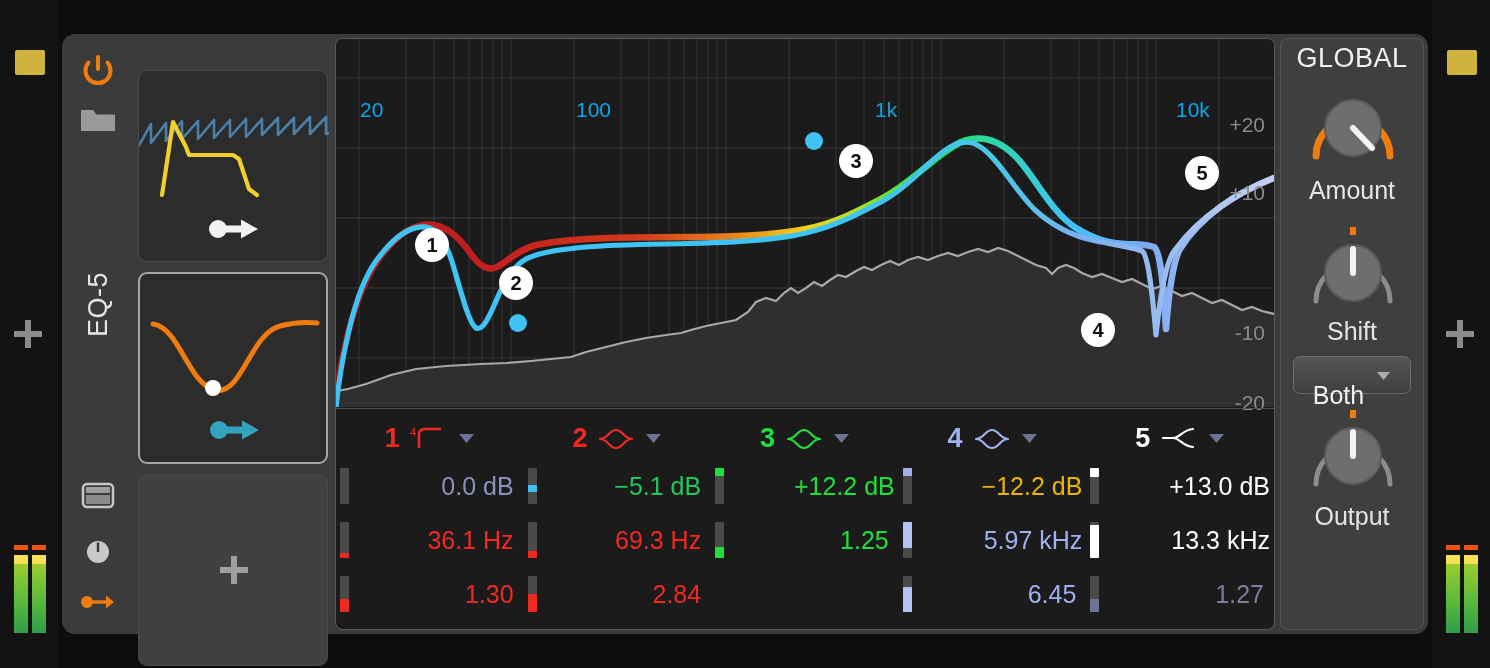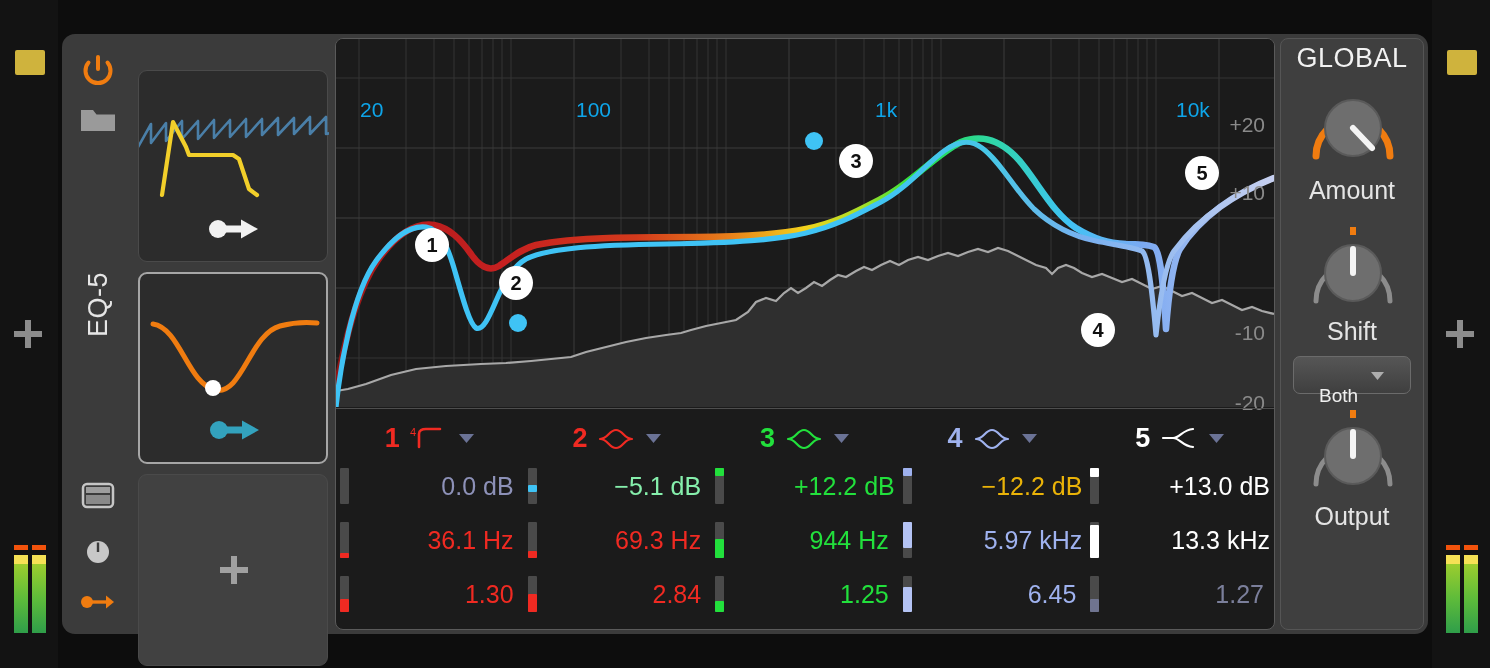--- a/index.html
+++ b/index.html
@@ -133,21 +133,21 @@
   .g-title { text-align: center; color: #f2f2f2; font-size: 27px; margin-top: 4px; letter-spacing: 0.5px; }
   .knob-wrap { position: relative; width: 144px; height: 96px; }
   .knob-wrap svg { position: absolute; left: 50%; top: 0; transform: translateX(-50%); }
   .g-label { text-align: center; color: #e4e4e4; font-size: 25px; }
   .g-select {
     margin: 10px auto 0; width: 118px; height: 38px;
     background: linear-gradient(#565656, #3f3f3f);
     border: 1px solid #6b6b6b; border-radius: 7px;
     display: flex; align-items: center; justify-content: center; gap: 12px;
   }
-  .g-select-label { color: #f0f0f0; font-size: 19px; margin-top: 41px; }
+  .g-select-label { color: #f0f0f0; font-size: 25px; margin-top: 41px; }
   .g-select svg { width: 15px; height: 11px; }
 </style>
 </head>
 <body>
 
 <div id="app">
 
   <div class="rail left">
     <div class="rail-swatch"></div>
     <div class="rail-plus"></div>
@@ -404,21 +404,21 @@
             <span class="band-caret">
               <svg viewBox="0 0 17 12">
                   <path d="M1 2 L16 2 L8.5 11 Z" fill="#6b7396"></path>
                 </svg>
             </span>
           </div>
           <div class="param-row">
             <div class="mini-slider">
                 <div class="mini-fill" style="background:#3fc3f5;height:7px;bottom:12px;"></div>
               </div>
-            <div class="param-val" style="color:#86efac">−5.1 dB</div>
+            <div class="param-val" style="color:#22c55e">−5.1 dB</div>
           </div>
           <div class="param-row">
             <div class="mini-slider">
                 <div class="mini-fill" style="background:#f02a22;height:7px;bottom:0;"></div>
               </div>
             <div class="param-val" style="color:#f02a22">69.3 Hz</div>
           </div>
           <div class="param-row">
             <div class="mini-slider">
                 <div class="mini-fill" style="background:#f02a22;height:18px;bottom:0;"></div>
@@ -439,26 +439,20 @@
               <svg viewBox="0 0 17 12">
                   <path d="M1 2 L16 2 L8.5 11 Z" fill="#6b7396"></path>
                 </svg>
             </span>
           </div>
           <div class="param-row">
             <div class="mini-slider">
                 <div class="mini-fill" style="background:#22e03c;height:8px;top:0;"></div>
               </div>
             <div class="param-val wide" style="color:#22e03c">+12.2 dB</div>
-          </div>
-          <div class="param-row">
-            <div class="mini-slider">
-                <div class="mini-fill" style="background:#22e03c;height:19px;bottom:0;"></div>
-              </div>
-            <div class="param-val" style="color:#22e03c">944 Hz</div>
           </div>
           <div class="param-row">
             <div class="mini-slider">
                 <div class="mini-fill" style="background:#22e03c;height:11px;bottom:0;"></div>
               </div>
             <div class="param-val" style="color:#22e03c">1.25</div>
           </div>
         </div>
 
         <div class="band">

